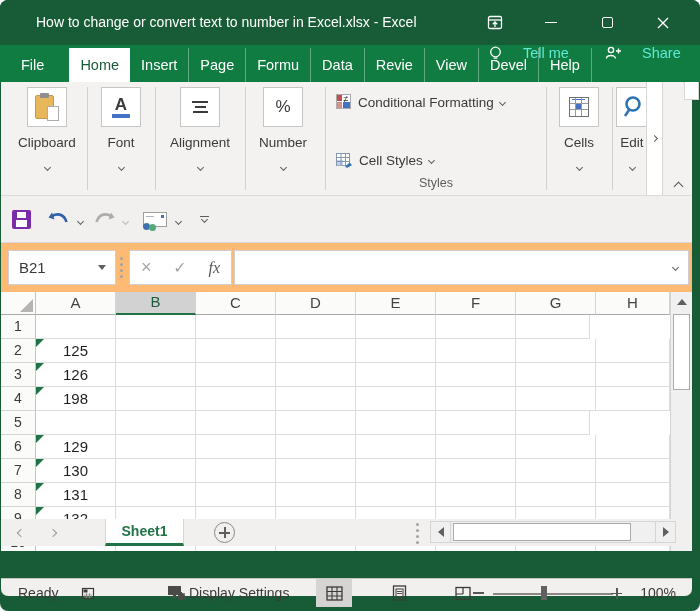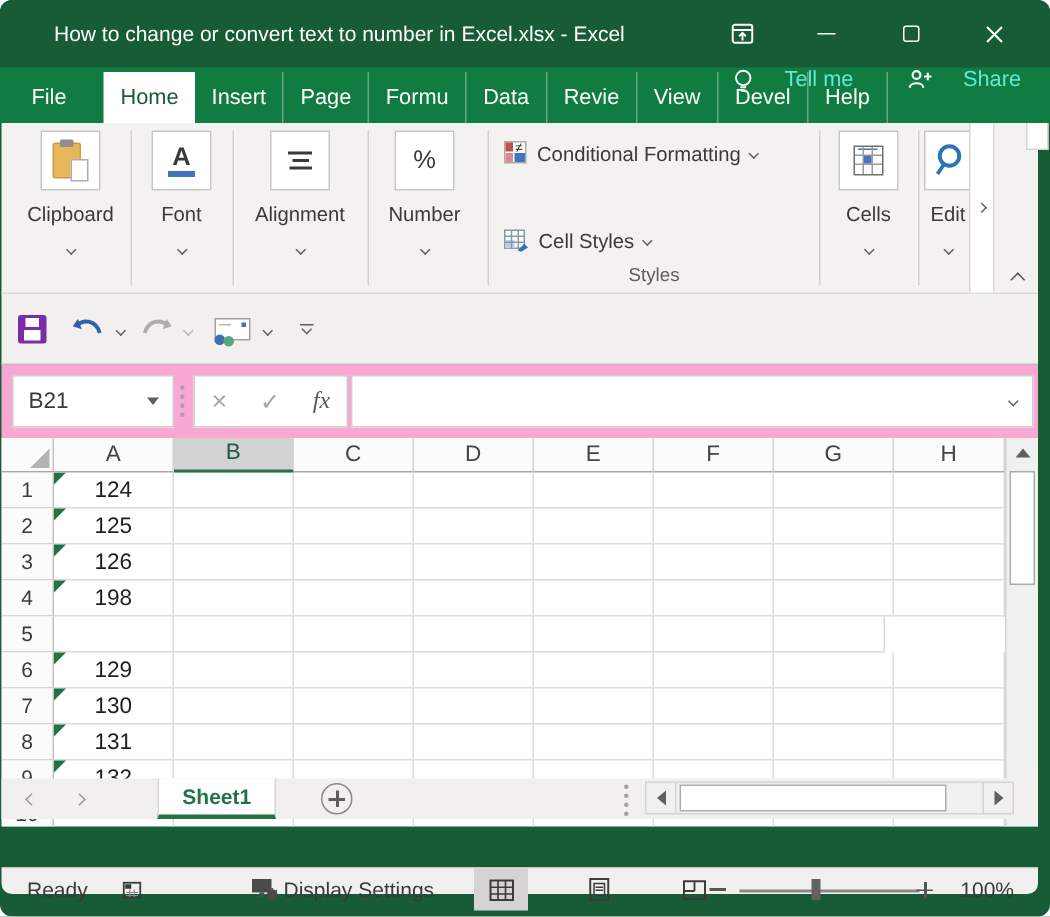--- a/index.html
+++ b/index.html
@@ -68,21 +68,21 @@
   .icon-save:after{content:"";position:absolute;left:4px;bottom:2px;width:11px;height:7px;background:#fff;}
   .icon-mail{position:relative;width:24px;height:15px;background:#fff;border:1px solid #9E9E9E;margin-right:2px;}
   .icon-mail .l1{position:absolute;left:2px;top:3px;width:8px;height:1.5px;background:#B5B3B1;}
   .icon-mail .sq{position:absolute;right:2px;top:2px;width:3px;height:3px;background:#4472C4;}
   .icon-mail .p1{position:absolute;left:-1px;bottom:-4px;width:7px;height:7px;border-radius:50%;background:#3E6FAE;}
   .icon-mail .p2{position:absolute;left:5px;bottom:-5px;width:7px;height:7px;border-radius:50%;background:#55A878;}
   .icon-qmore{display:flex;flex-direction:column;align-items:center;gap:2px;color:#605E5C;margin-left:10px;}
   .icon-qmore .bar{width:9px;height:1.5px;background:#605E5C;}
 
   
-  .fbar{top:243px;height:49px;background:#f9a8d4;}
+  .fbar{top:243px;height:49px;background:#fdba74;}
   .namebox{position:absolute;left:7px;top:7px;width:108px;height:35px;background:#fff;border:1px solid #D1CFCD;display:flex;align-items:center;}
   .namebox .txt{padding-left:10px;font-size:15px;color:#3B3A39;flex:1;}
   .dd-arrow{width:0;height:0;border-left:4px solid transparent;border-right:4px solid transparent;border-top:5px solid #605E5C;margin-right:9px;}
   .vdots{width:3px;height:3px;border-radius:50%;background:#A5A3A1;box-shadow:0 6px 0 #A5A3A1,0 12px 0 #A5A3A1,0 18px 0 #A5A3A1;}
   .fbtns{position:absolute;left:128px;top:7px;width:103px;height:35px;background:#fff;border:1px solid #D1CFCD;display:flex;align-items:center;justify-content:space-around;}
   .fx-x{font-size:18px;color:#A6A4A2;}
   .fx-ck{font-size:16px;color:#A6A4A2;}
   .fx-fx{font-family:"Liberation Serif",serif;font-style:italic;font-size:16px;color:#5B5957;}
   .finput{position:absolute;left:233px;top:7px;width:455px;height:35px;background:#fff;border:1px solid #D1CFCD;display:flex;align-items:center;justify-content:flex-end;}
   .finput .txt{flex:1;padding-left:8px;font-size:14px;color:#222;}
@@ -363,24 +363,20 @@
         <div class="colhdr" style="width: 80px;">C</div>
         <div class="colhdr" style="width: 80px;">D</div>
         <div class="colhdr" style="width: 80px;">E</div>
         <div class="colhdr" style="width: 80px;">F</div>
         <div class="colhdr" style="width: 80px;">G</div>
         <div class="colhdr" style="width: 74px;">H</div>
       </div>
     <div class="grows">
         <div class="grow">
           <div class="rowhdr">1</div>
-          <div class="cell" style="width: 80px;">
-            <span class="etri"></span>
-            <span>124</span>
-          </div>
           <div class="cell" style="width: 80px;"></div>
           <div class="cell" style="width: 80px;"></div>
           <div class="cell" style="width: 80px;"></div>
           <div class="cell" style="width: 80px;"></div>
           <div class="cell" style="width: 80px;"></div>
           <div class="cell" style="width: 80px;"></div>
           <div class="cell" style="width: 74px;"></div>
         </div>
         <div class="grow">
           <div class="rowhdr">2</div>

